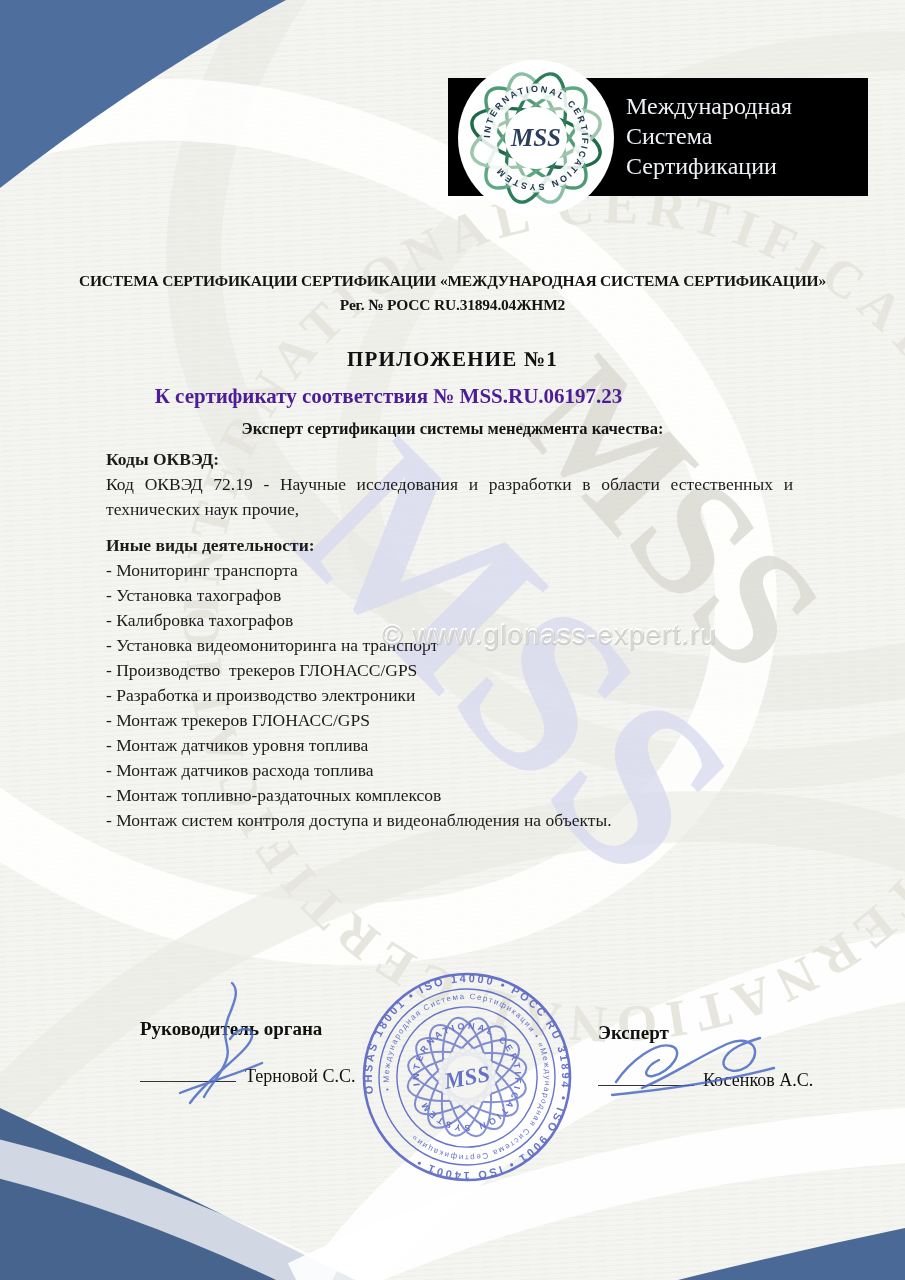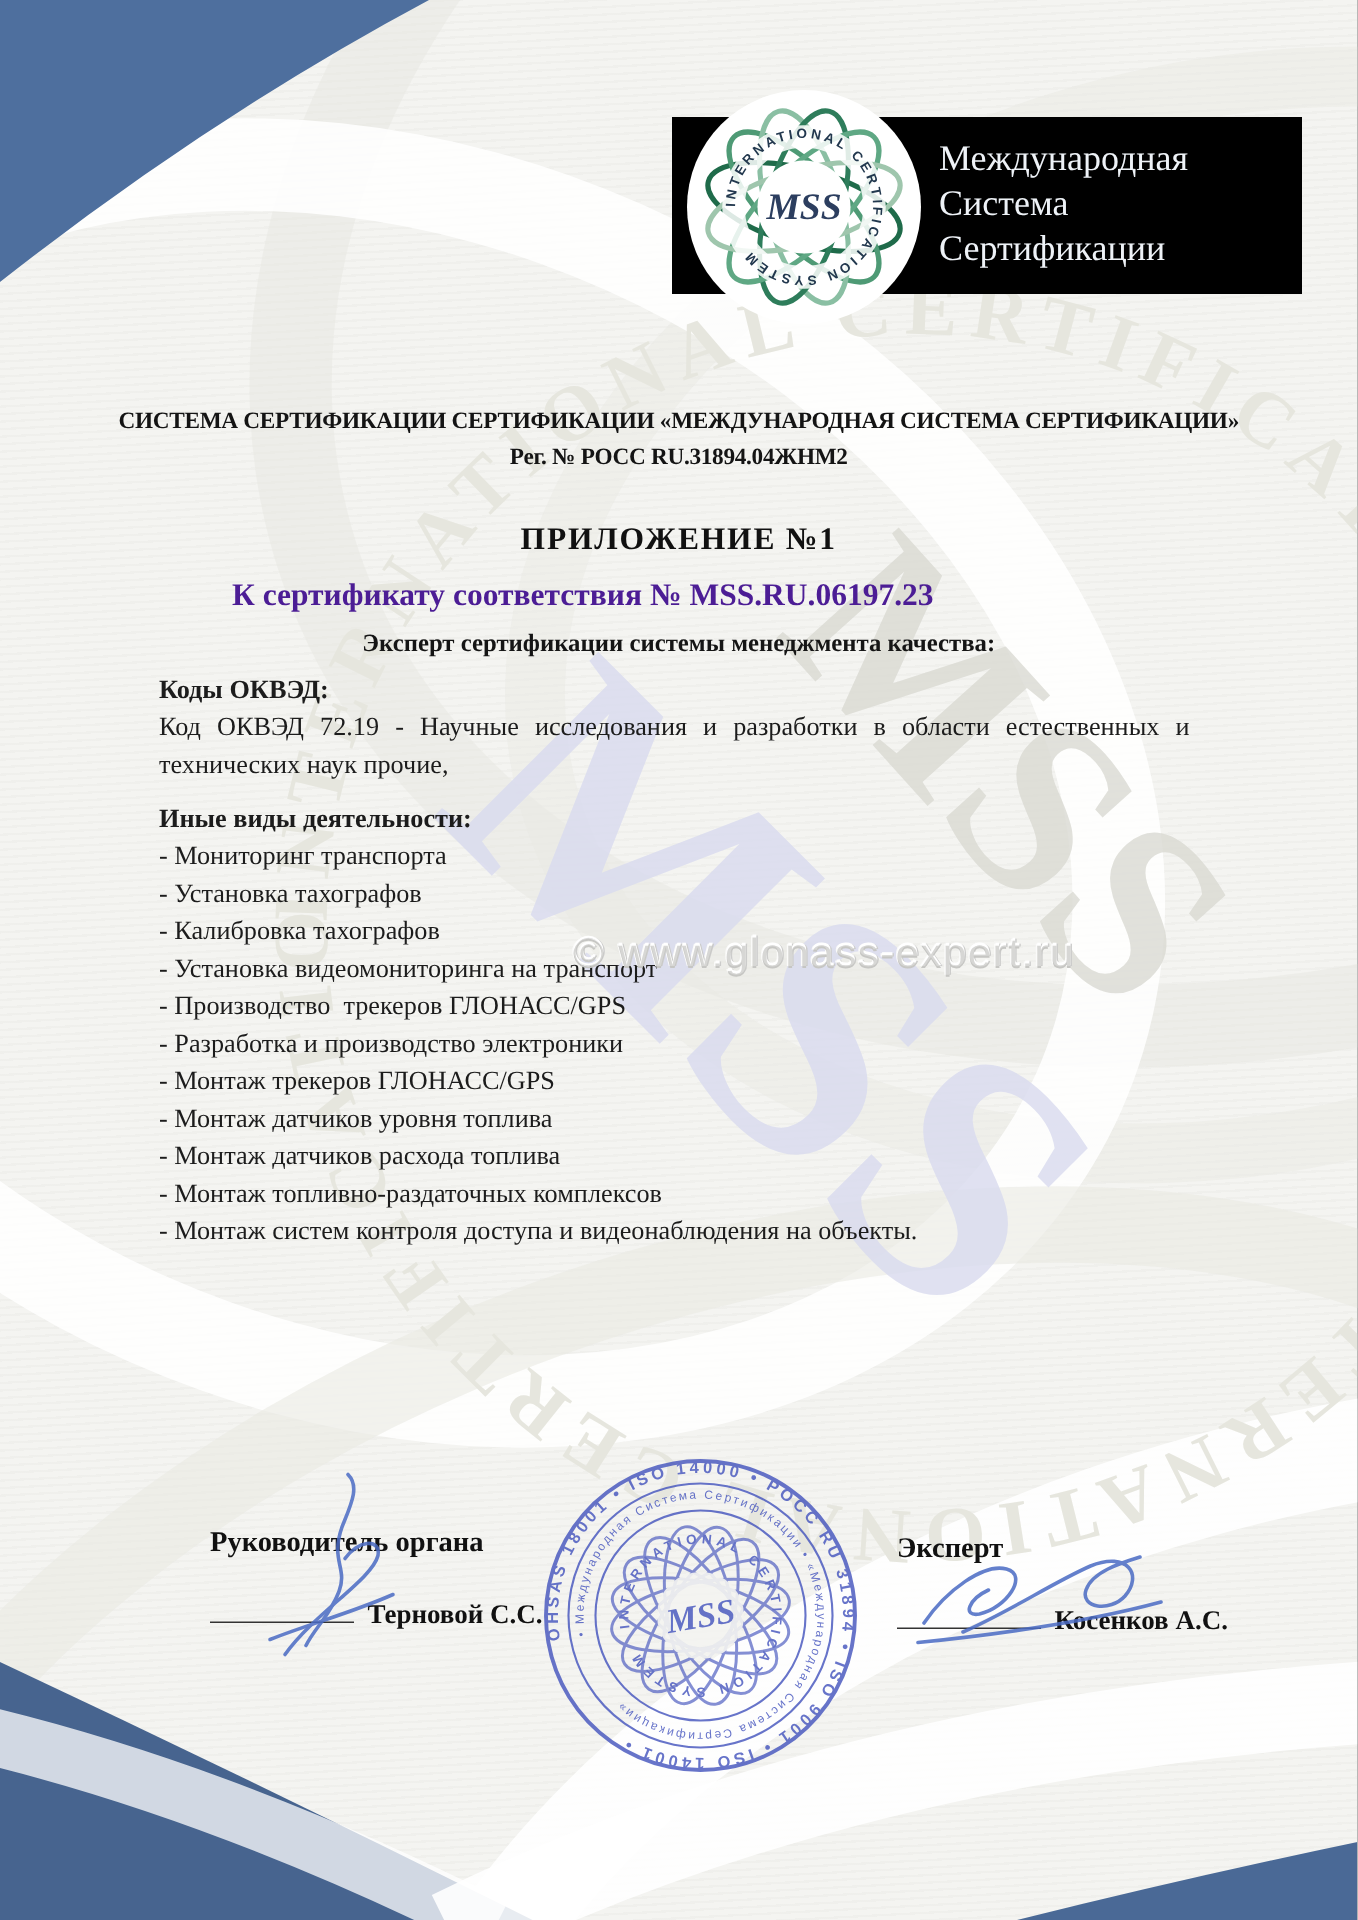--- a/index.html
+++ b/index.html
@@ -55,21 +55,21 @@
     text-shadow:0 1px 0 #c6c6c3, 0 -1px 0 #ffffff, 1px 0 0 #cccccb, -1px 0 0 #fbfbfa;
   }
 
   
   .sig{position:absolute;color:#111;}
   .sig-left{left:140px;top:1018px;}
   .sig-right{left:598px;top:1022px;}
   .sig-role{font-weight:bold;font-size:19px;}
   .sig-row{margin-top:25px;white-space:nowrap;}
   .sig-line{display:inline-block;width:96px;height:16px;border-bottom:1.3px solid #333;margin-right:9px;}
-  .sig-name{font-weight:bold;font-size:18px;}
+  .sig-name{font-weight:normal;font-size:18px;}
   .autograph{position:absolute;pointer-events:none;}
   .ag-left{left:158px;top:973px;}
   .ag-right{left:600px;top:1018px;}
 
   
   .stamp{position:absolute;left:356px;top:966px;opacity:.8;}
   .stamp text{fill:#4252bd;}
   .st-outer{font-family:"Liberation Sans",sans-serif;font-weight:bold;font-size:11px;letter-spacing:2.5px;}
   .st-middle{font-family:"Liberation Sans",sans-serif;font-size:8px;letter-spacing:1.5px;}
   .st-inner{font-family:"Liberation Sans",sans-serif;font-weight:bold;font-size:9px;letter-spacing:3px;}

